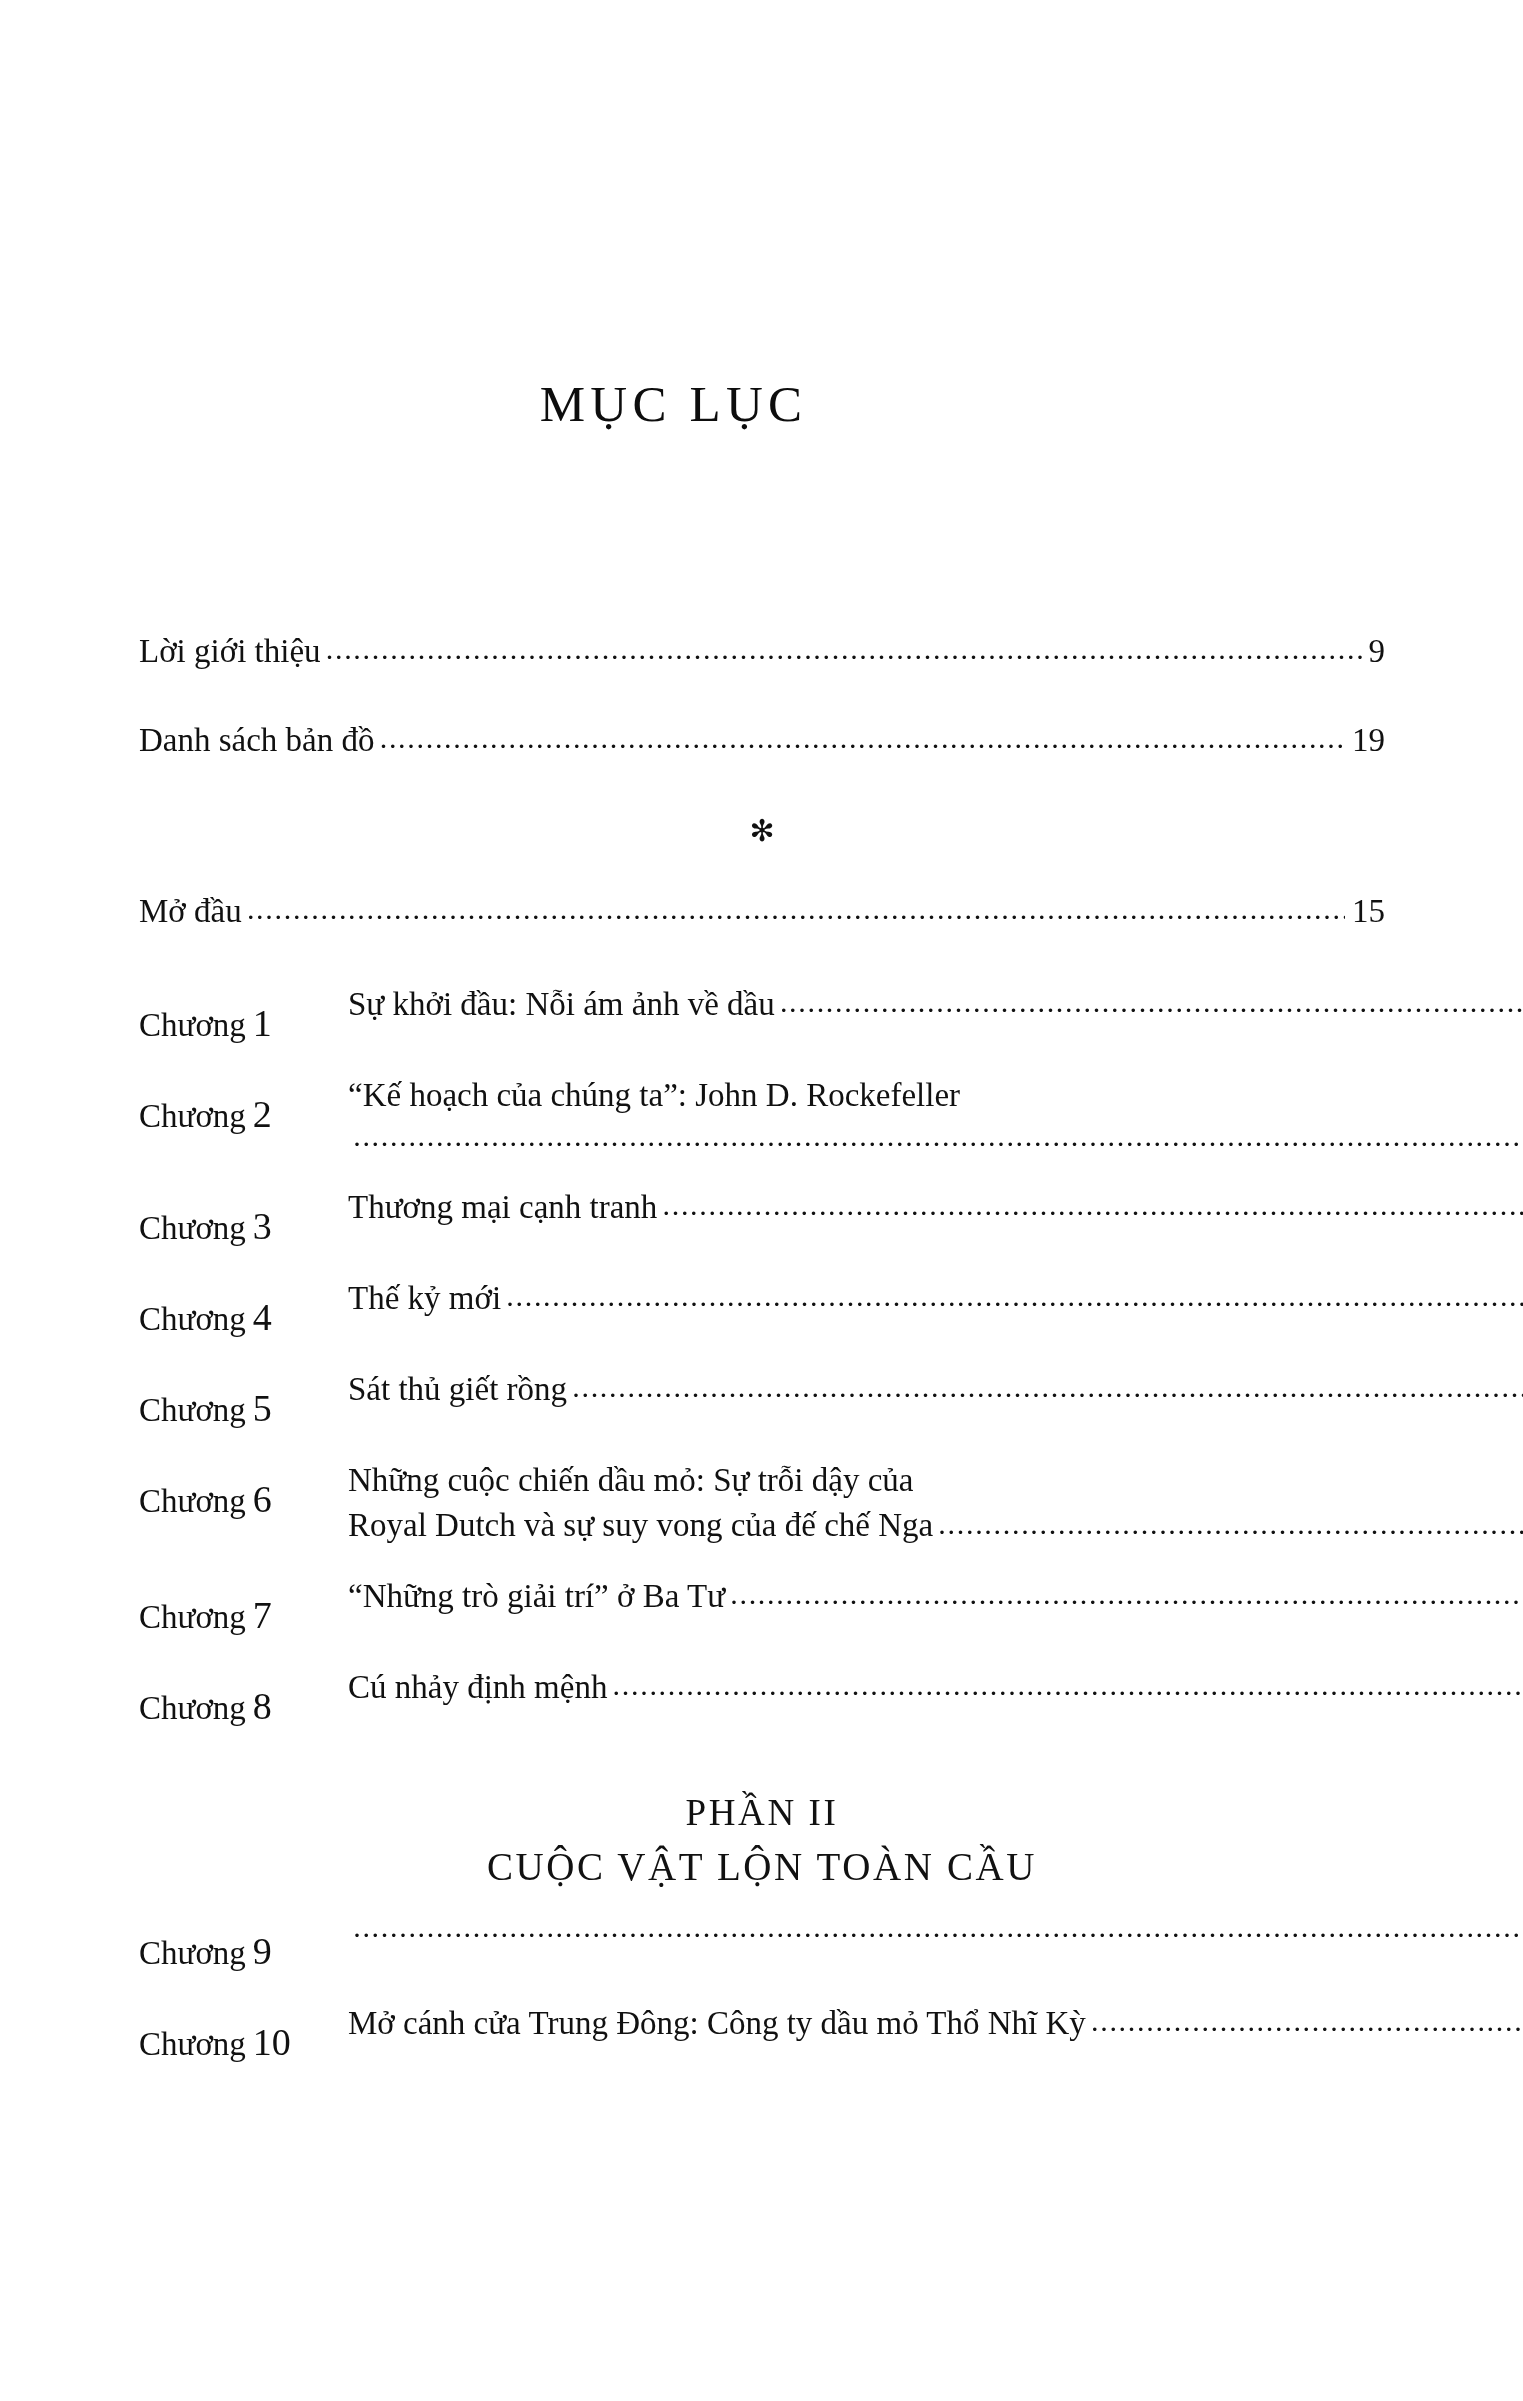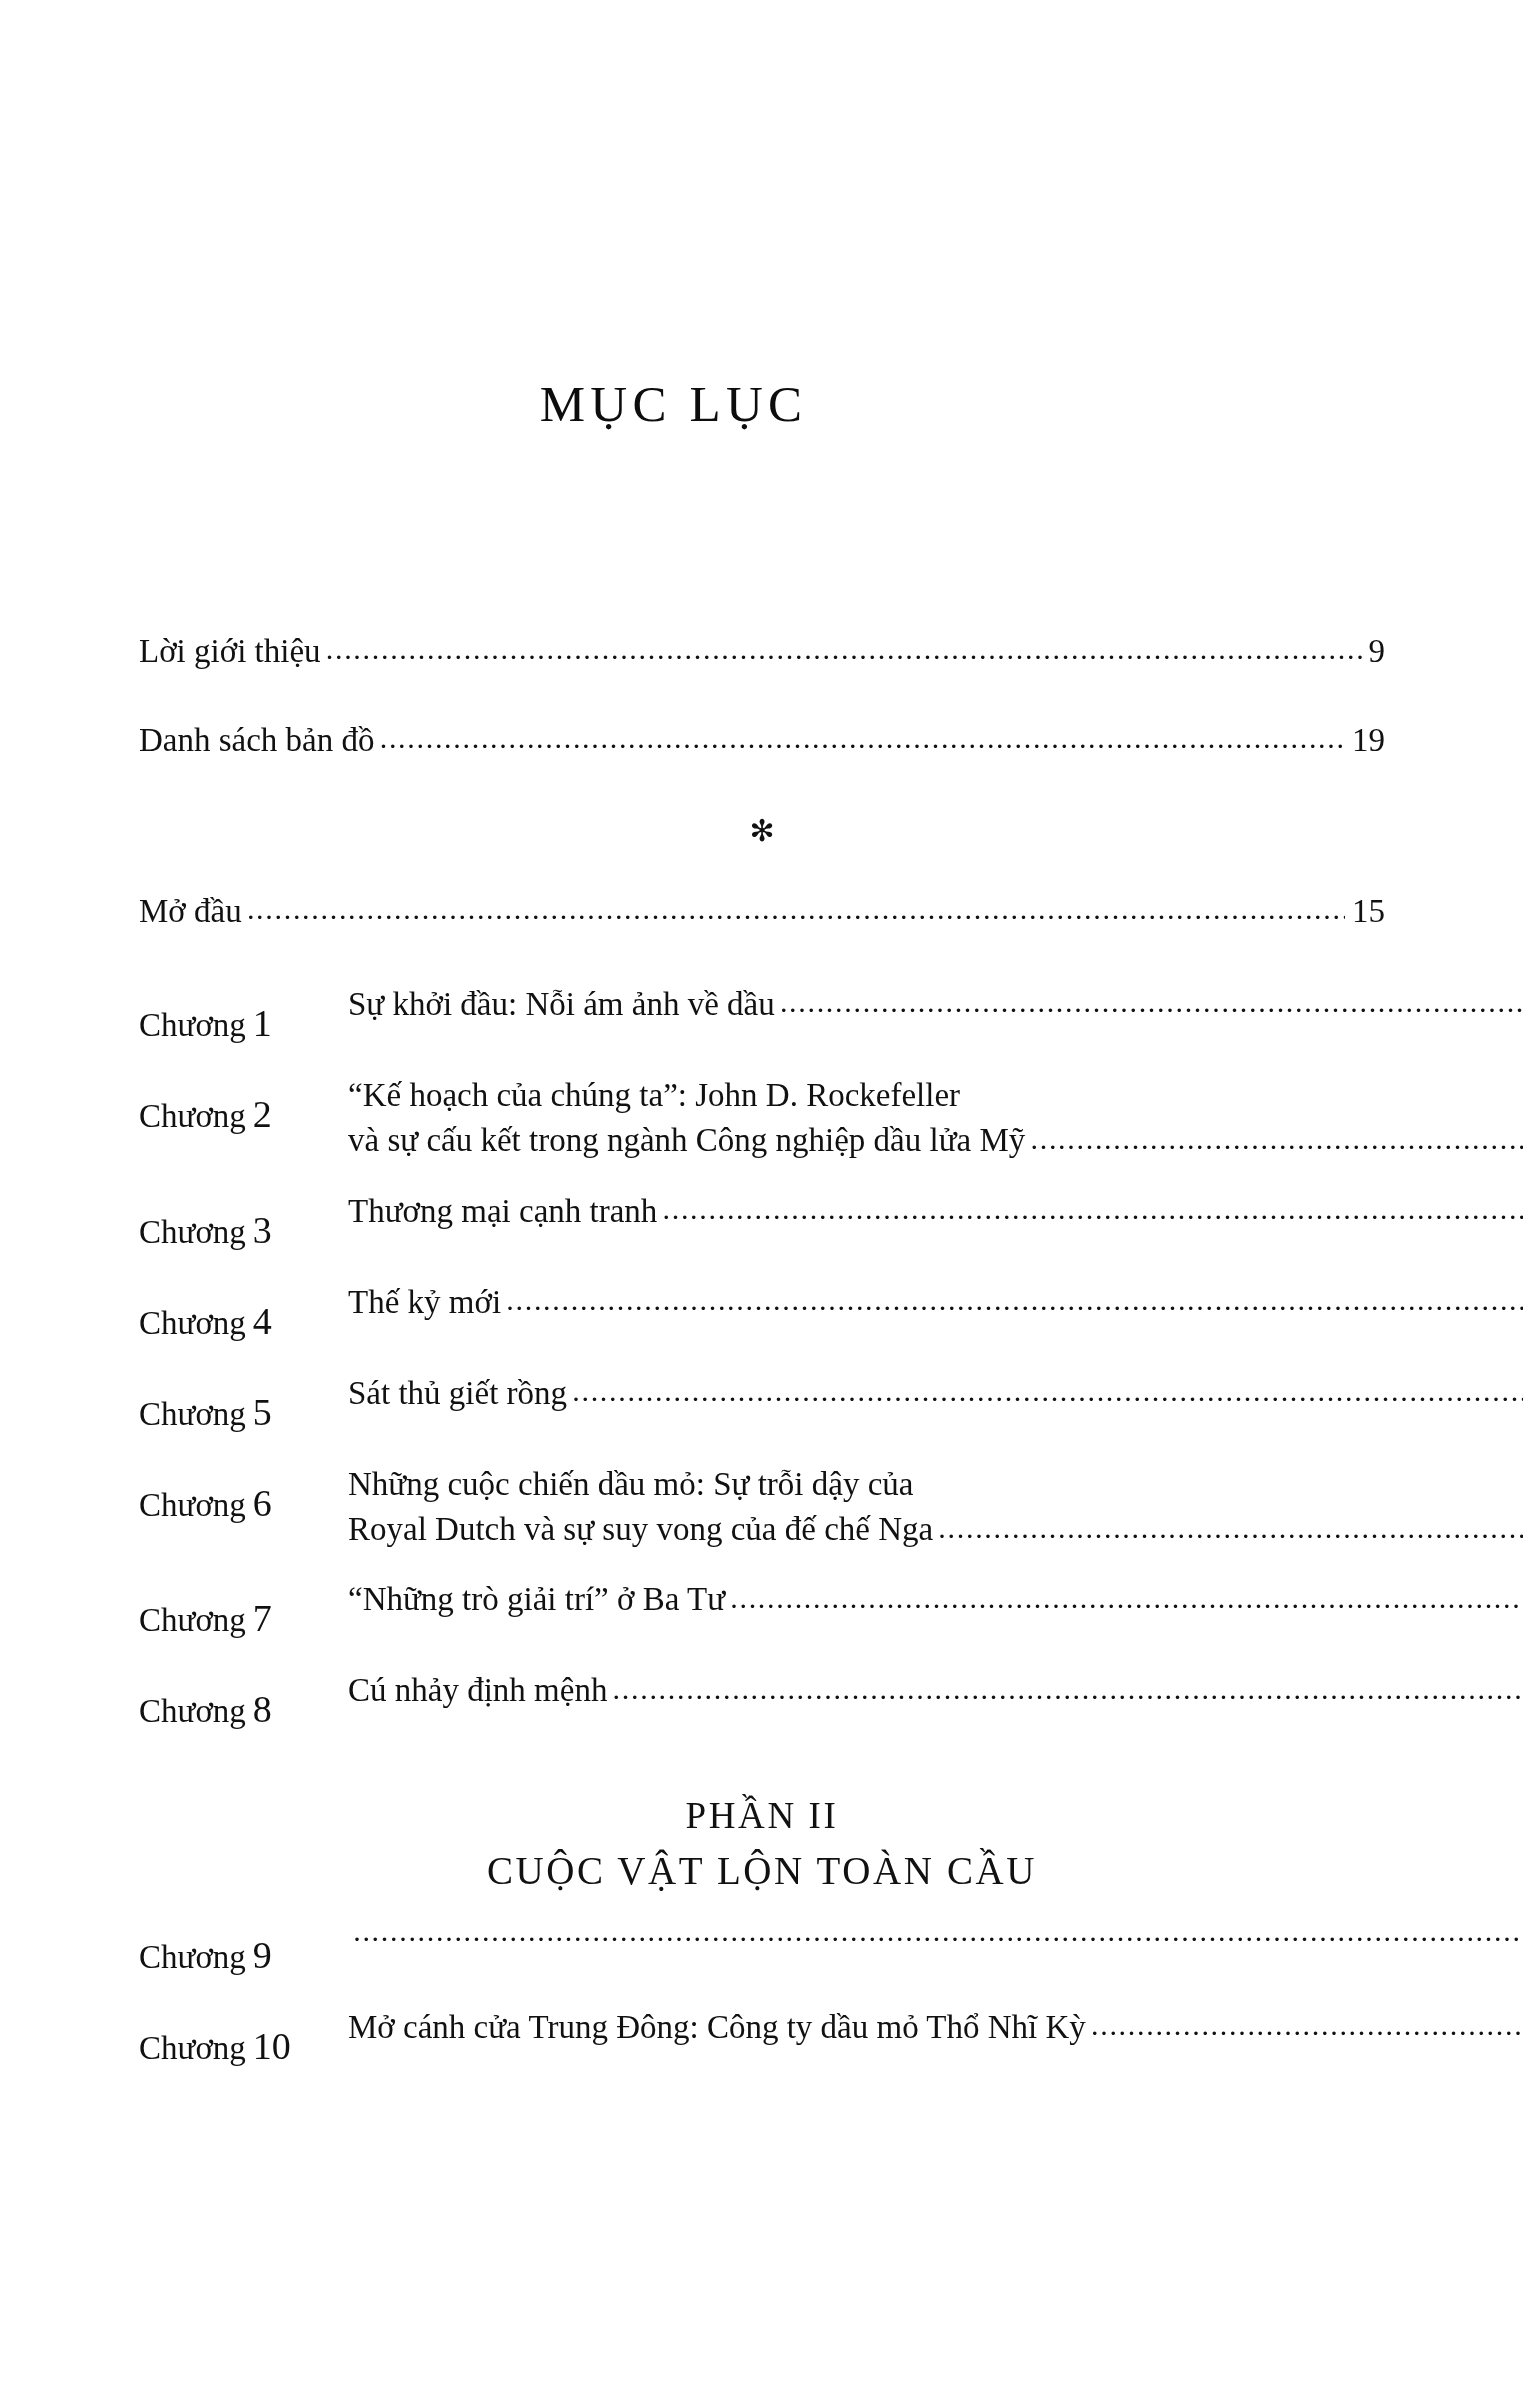--- a/index.html
+++ b/index.html
@@ -193,21 +193,20 @@
     <div class="chapter">
       <div class="chap-label">
         <span>Chương</span><span class="cnum">2</span>
       </div>
       <div class="chap-body">
         <div class="chap-line nodots">
           <span class="ltext">“Kế hoạch của chúng ta”: John D. Rockefeller</span>
 
         </div>
         <div class="chap-line cont">
-          <span class="ltext">và sự cấu kết trong ngành Công nghiệp dầu lửa Mỹ</span>
           <span class="dots">......................................................................................................................................................</span>
 
         </div>
       </div>
     </div>
 
     <div class="chapter">
       <div class="chap-label">
         <span>Chương</span><span class="cnum">3</span>
       </div>

